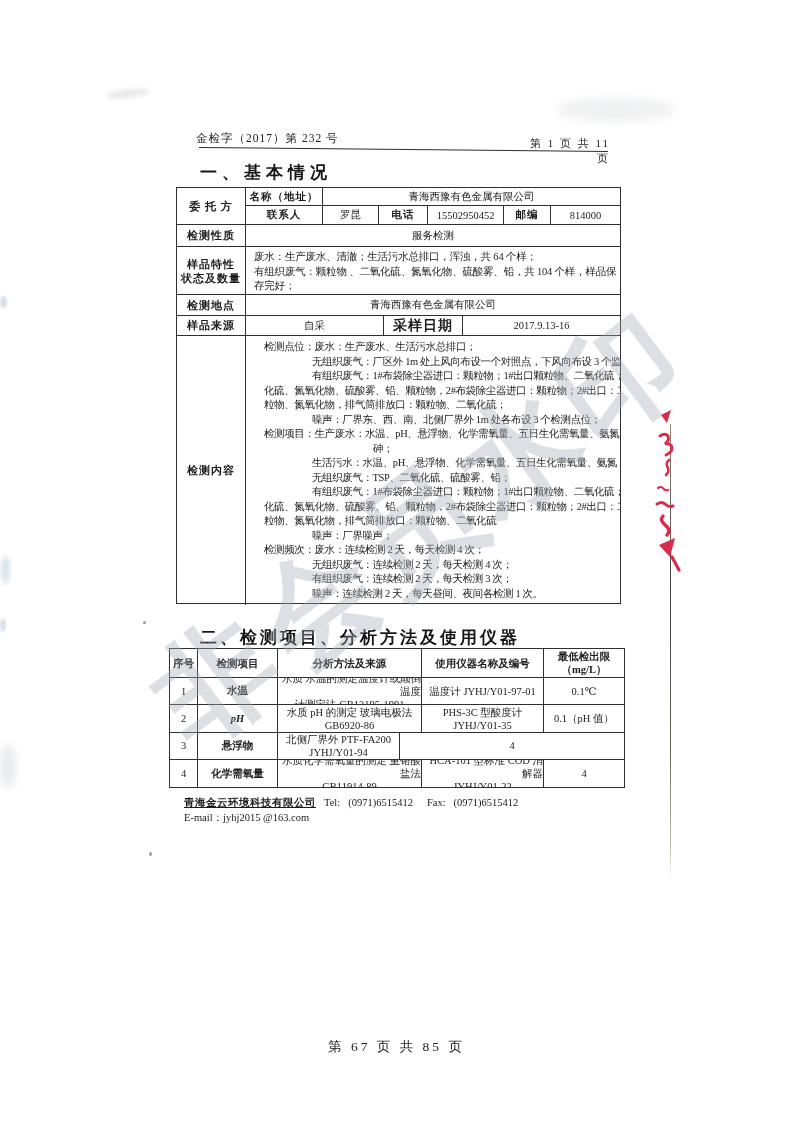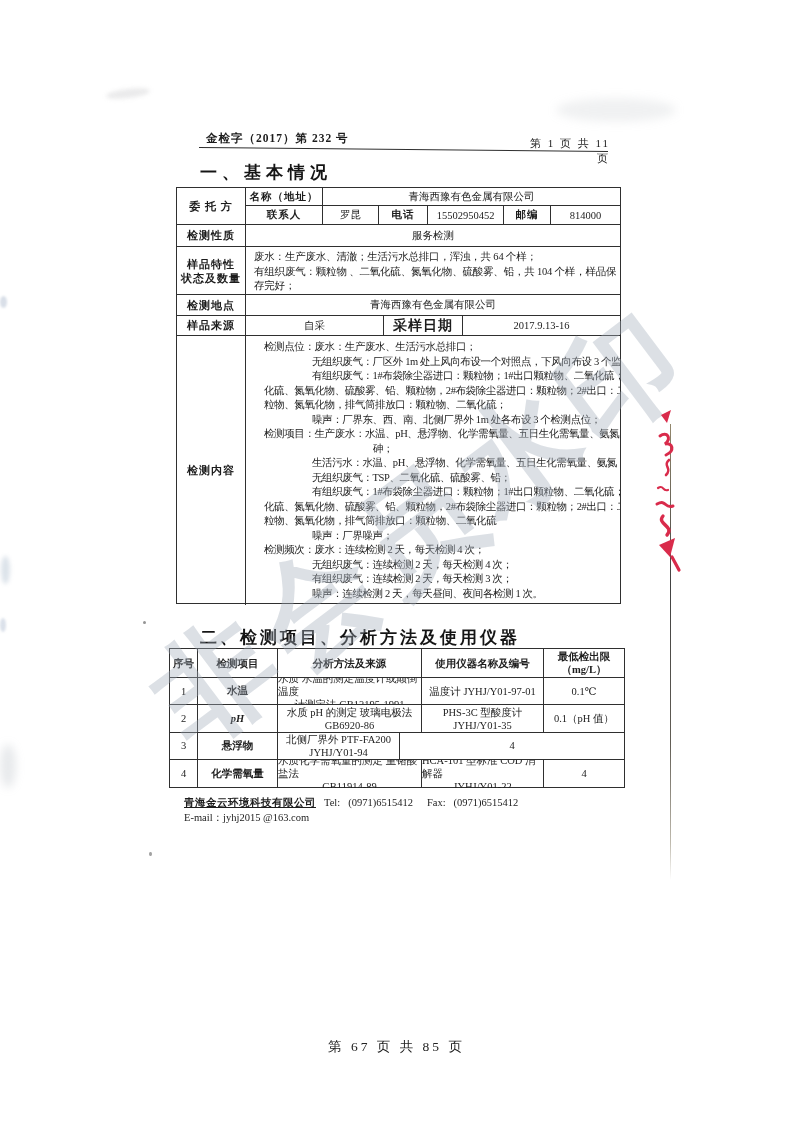--- a/index.html
+++ b/index.html
@@ -2,32 +2,32 @@
 <html><head>
 <meta charset="utf-8">
 <style>
   html,body{margin:0;padding:0;background:#e8e8e8;}
   #page{
     position:relative; width:793px; height:1122px; background:#ffffff;
     font-family:"Liberation Serif","DejaVu Serif",serif;
     color:#1c1c1c; overflow:hidden;
   }
   
-  .doc-number{position:absolute; left:206px; top:131px; font-size:11.5px; font-weight:bold; letter-spacing:1px;}
+  .doc-number{position:absolute; left:196px; top:131px; font-size:11.5px; font-weight:normal; letter-spacing:1px;}
   .page-indicator{position:absolute; left:520px; top:136px; width:90px; text-align:right; font-size:11px; letter-spacing:2px;}
   .header-rule{position:absolute; left:199px; top:147px; width:409px; height:1.4px; background:#2e2e2e; transform:rotate(0.55deg); transform-origin:left center;}
   
   .sec-title{position:absolute; font-size:17px; font-weight:bold; letter-spacing:5px; color:#151515;}
   #title1{left:200px; top:161px;}
   #title2{left:200px; top:626px; letter-spacing:3px;}
   
   .tbl{position:absolute; border:1.5px solid #2f2f2f; box-sizing:border-box; background:transparent;}
   .tr{display:flex; border-bottom:1px solid #2f2f2f; box-sizing:border-box;}
   .tr:last-child{border-bottom:none;}
-  .td{border-right:1px solid #2f2f2f; box-sizing:border-box; display:flex; align-items:center; justify-content:center; text-align:left; overflow:hidden;}
+  .td{border-right:1px solid #2f2f2f; box-sizing:border-box; display:flex; align-items:center; justify-content:center; text-align:right; overflow:hidden;}
   .td.last{border-right:none;}
   .td.left{justify-content:flex-start; text-align:left;}
   .lbl{font-weight:bold; font-size:11px; letter-spacing:1px;}
   .val{font-size:10.5px;}
   
   #table1{left:176px; top:187px; width:445px; height:417px; font-size:10.5px;}
   .stack{flex:1; display:flex; flex-direction:column;}
   .subrow{display:flex; box-sizing:border-box;}
   .sample-lines{padding:3px 0 0 8px; line-height:14.6px; font-size:10.5px; letter-spacing:-0.2px;}
   .content-lines{padding:4px 0 0 6px; line-height:14.5px; font-size:10.5px; letter-spacing:-0.4px; white-space:nowrap;}

